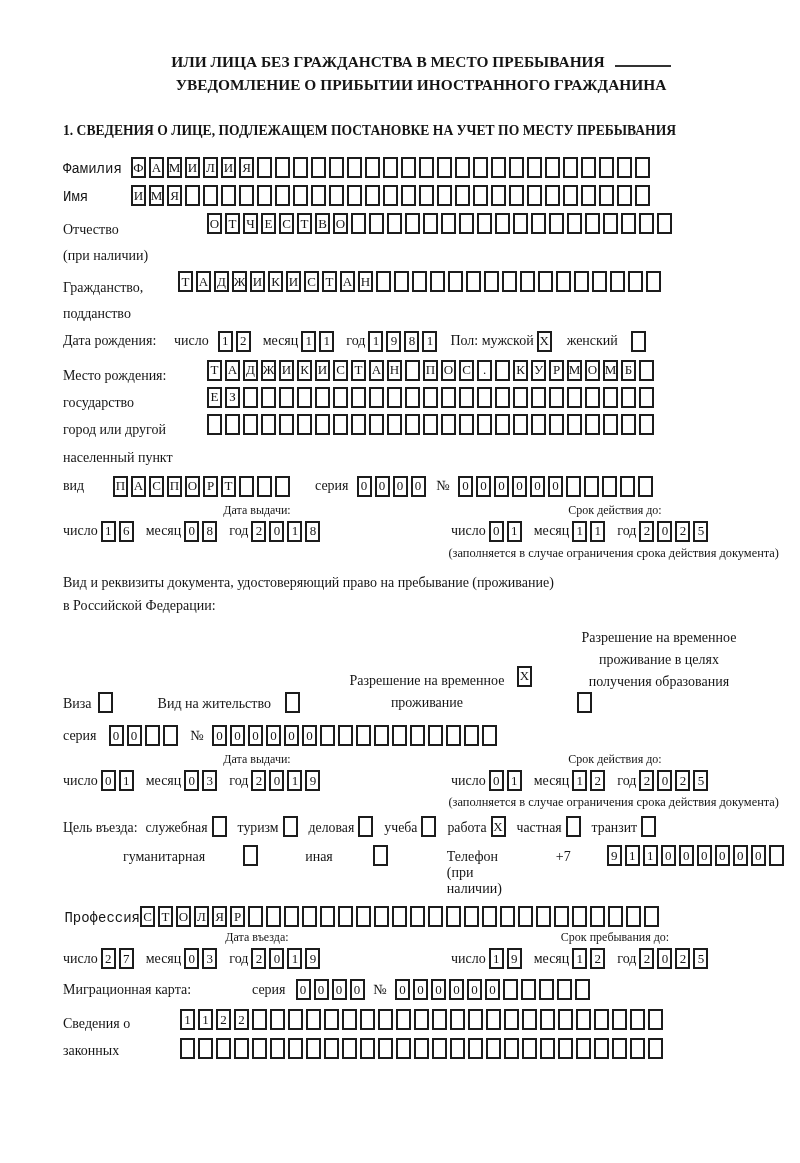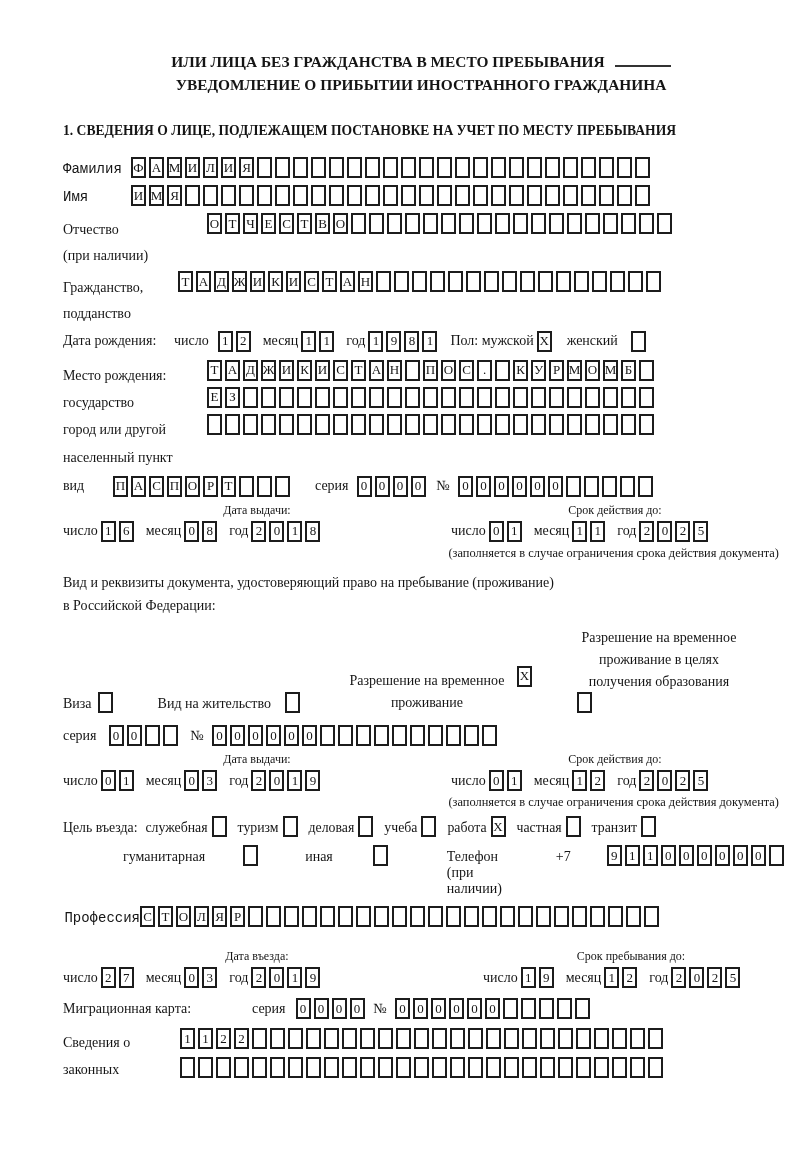--- a/index.html
+++ b/index.html
@@ -627,21 +627,21 @@
         <span class="cell"></span>
         <span class="cell"></span>
         <span class="cell"></span>
         <span class="cell"></span>
         <span class="cell"></span>
         <span class="cell"></span>
         <span class="cell"></span>
       </span>
   </div>
 
-  <div class="dates" style="margin-top:22px;gap:32px;">
+  <div class="dates" style="margin-top:3px;">
     <div class="dcol1">
       <div class="dhead">Дата въезда:</div>
       <div class="dgroup">
         <span class="dl">число</span>
         <span class="cells">
             <span class="cell">2</span>
             <span class="cell">7</span>
           </span>
         <span class="dl ml">месяц</span>
         <span class="cells">

